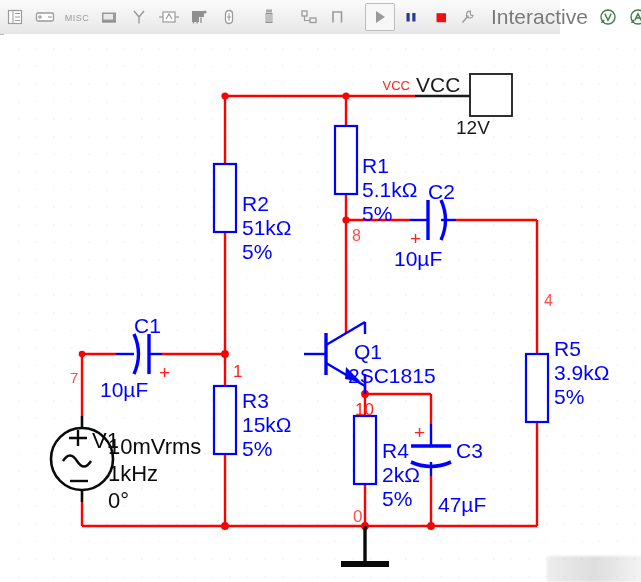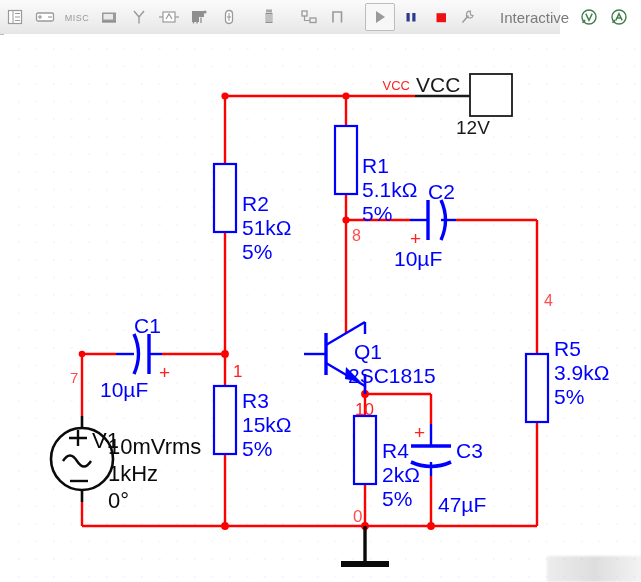--- a/index.html
+++ b/index.html
@@ -14,21 +14,21 @@
   }
   .tb-group{display:flex;align-items:center;height:34px;}
   .tb-sep{width:1px;height:26px;background:#c8c8c8;margin:0 5px;}
   .tb-btn{
     width:26px;height:26px;margin:0 1px;display:flex;align-items:center;justify-content:center;
     border:1px solid transparent;border-radius:2px;
   }
   .tb-btn svg{display:block;}
   .tb-btn.framed{border:1px solid #bdbdbd;background:#f7f7f7;width:28px;height:26px;}
   #interactive-label{
-    font-size:15px;color:#7a7a7a;margin-left:20px;white-space:nowrap;
+    font-size:21px;color:#7a7a7a;margin-left:11px;white-space:nowrap;
     font-family:"Liberation Sans",sans-serif;
   }
 
   
   #canvas{
     position:absolute;left:4px;top:34px;width:641px;height:548px;
     background-color:#ffffff;
     background-image:radial-gradient(#9a9a9a 0.6px, transparent 0.7px);
     background-size:17.6px 17.6px;
     background-position:6px 6px;

